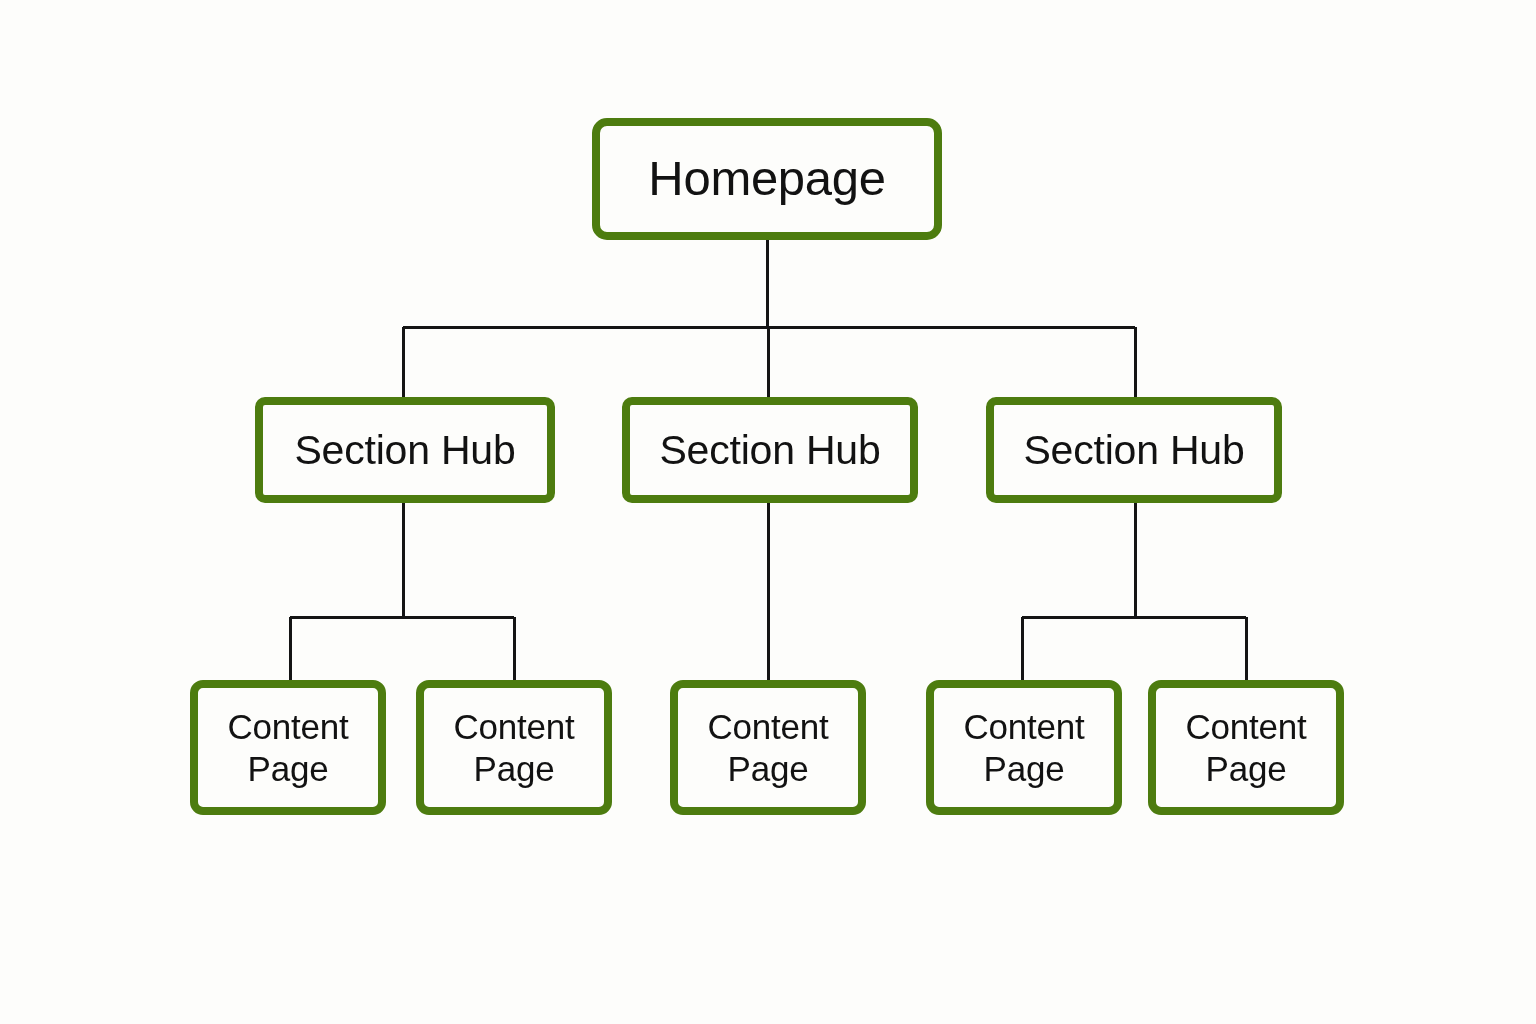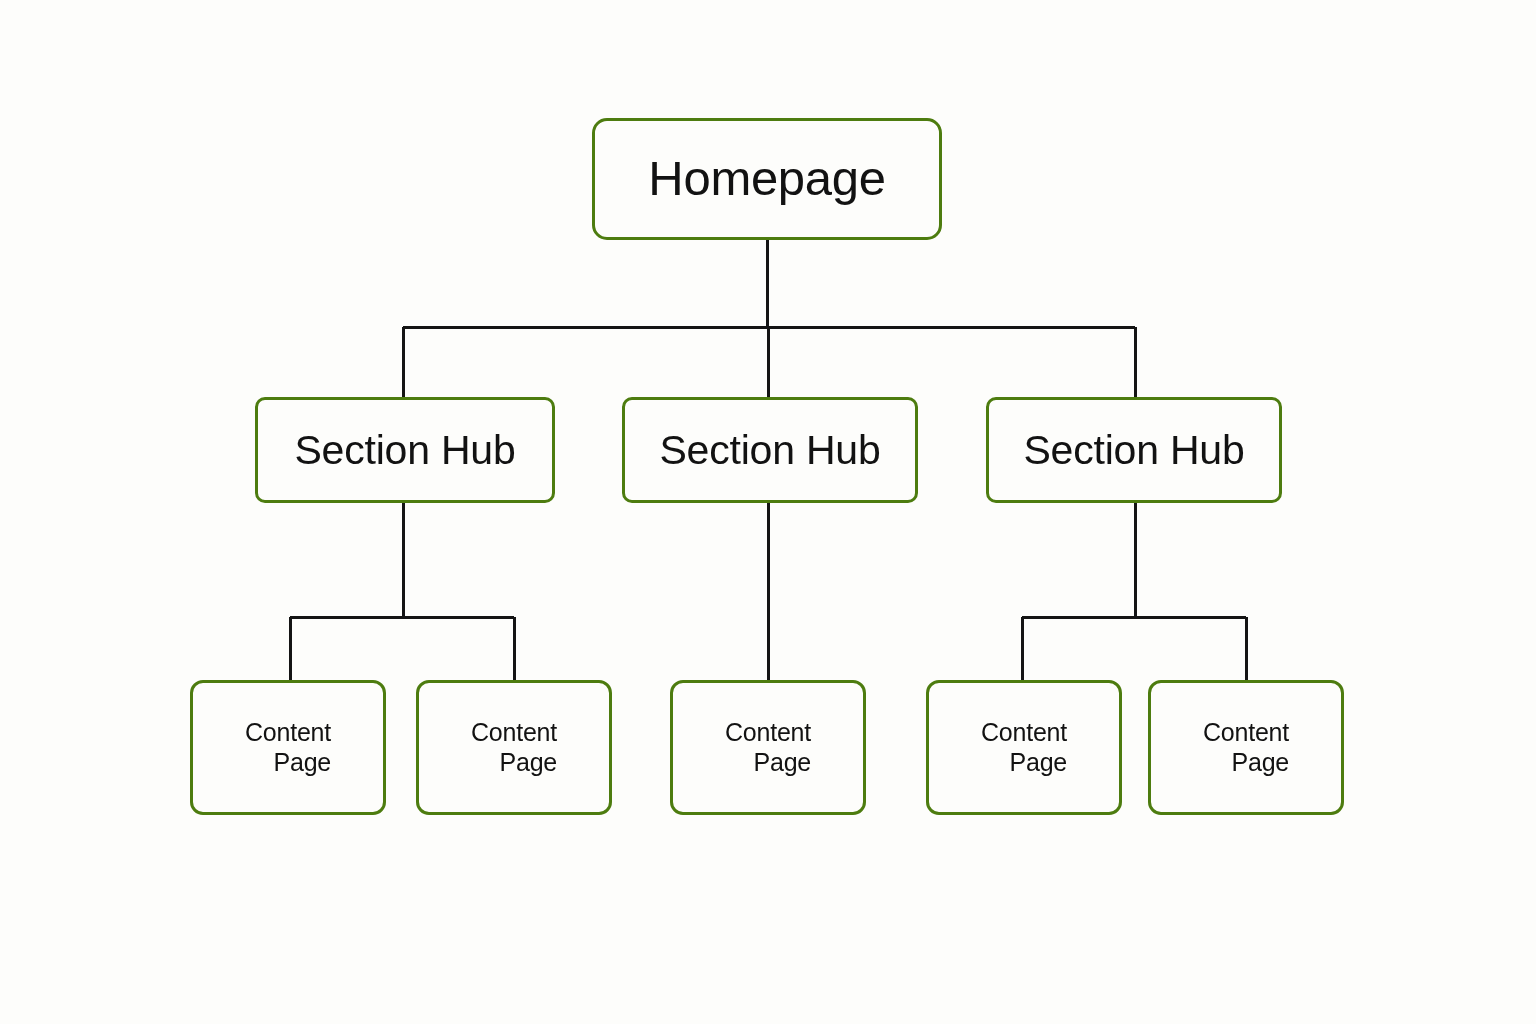--- a/index.html
+++ b/index.html
@@ -28,41 +28,40 @@
     height: 1024px;
   }
   .node {
     position: absolute;
     box-sizing: border-box;
     display: flex;
     align-items: center;
     justify-content: center;
     text-align: center;
     background: #fdfdfb;
-    border: 3px solid #4d7c0f;
+    border: 8px solid #4d7c0f;
     color: #121212;
     line-height: 1.18;
     z-index: 2;
   }
   .node-root {
     border-radius: 15px;
     font-size: 49px;
     letter-spacing: -0.3px;
   }
   .node-hub {
     border-radius: 10px;
     font-size: 41px;
     letter-spacing: -0.2px;
   }
   .node-leaf {
     border-radius: 13px;
-    font-size: 25px;
+    font-size: 35px;
     letter-spacing: -0.2px;
     padding: 16px 10px;
-    text-align: right;
   }
   .node-label {
     display: block;
   }
 </style>
 </head>
 <body>
 
 <div id="canvas">
 

